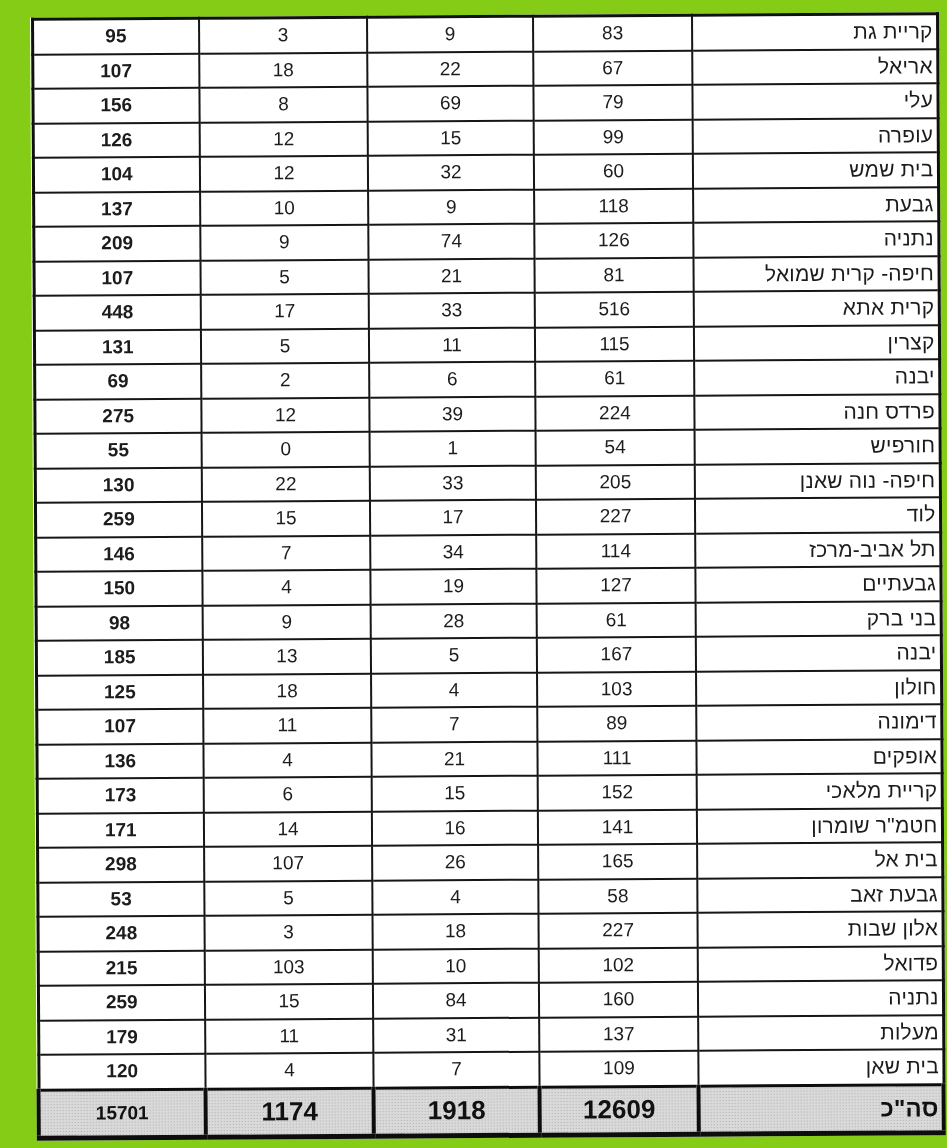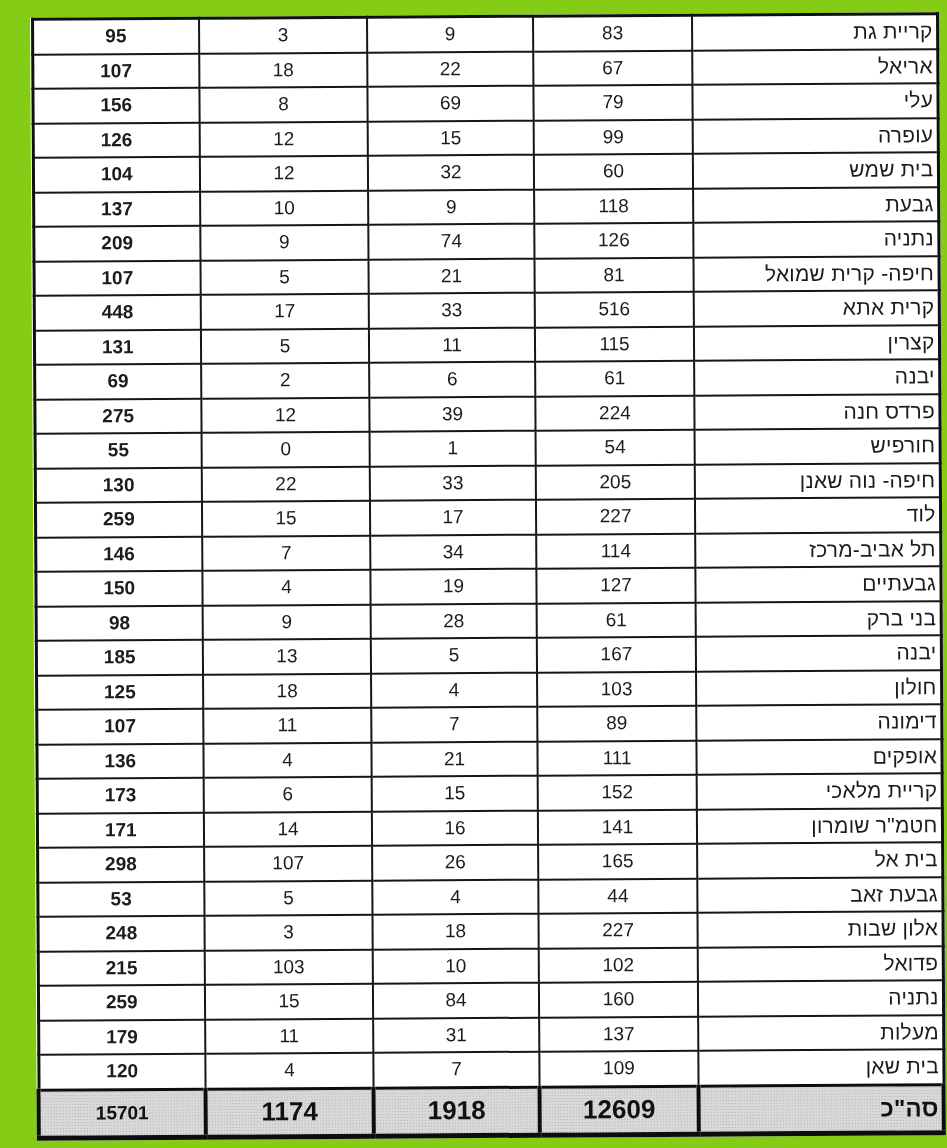--- a/index.html
+++ b/index.html
@@ -273,21 +273,21 @@
     <td>107</td>
     <td>26</td>
     <td>165</td>
     <td class="name">בית אל</td>
   </tr>
 
   <tr>
     <td class="total-col">53</td>
     <td>5</td>
     <td>4</td>
-    <td>44</td>
+    <td>58</td>
     <td class="name">גבעת זאב</td>
   </tr>
 
   <tr>
     <td class="total-col">248</td>
     <td>3</td>
     <td>18</td>
     <td>227</td>
     <td class="name">אלון שבות</td>
   </tr>

